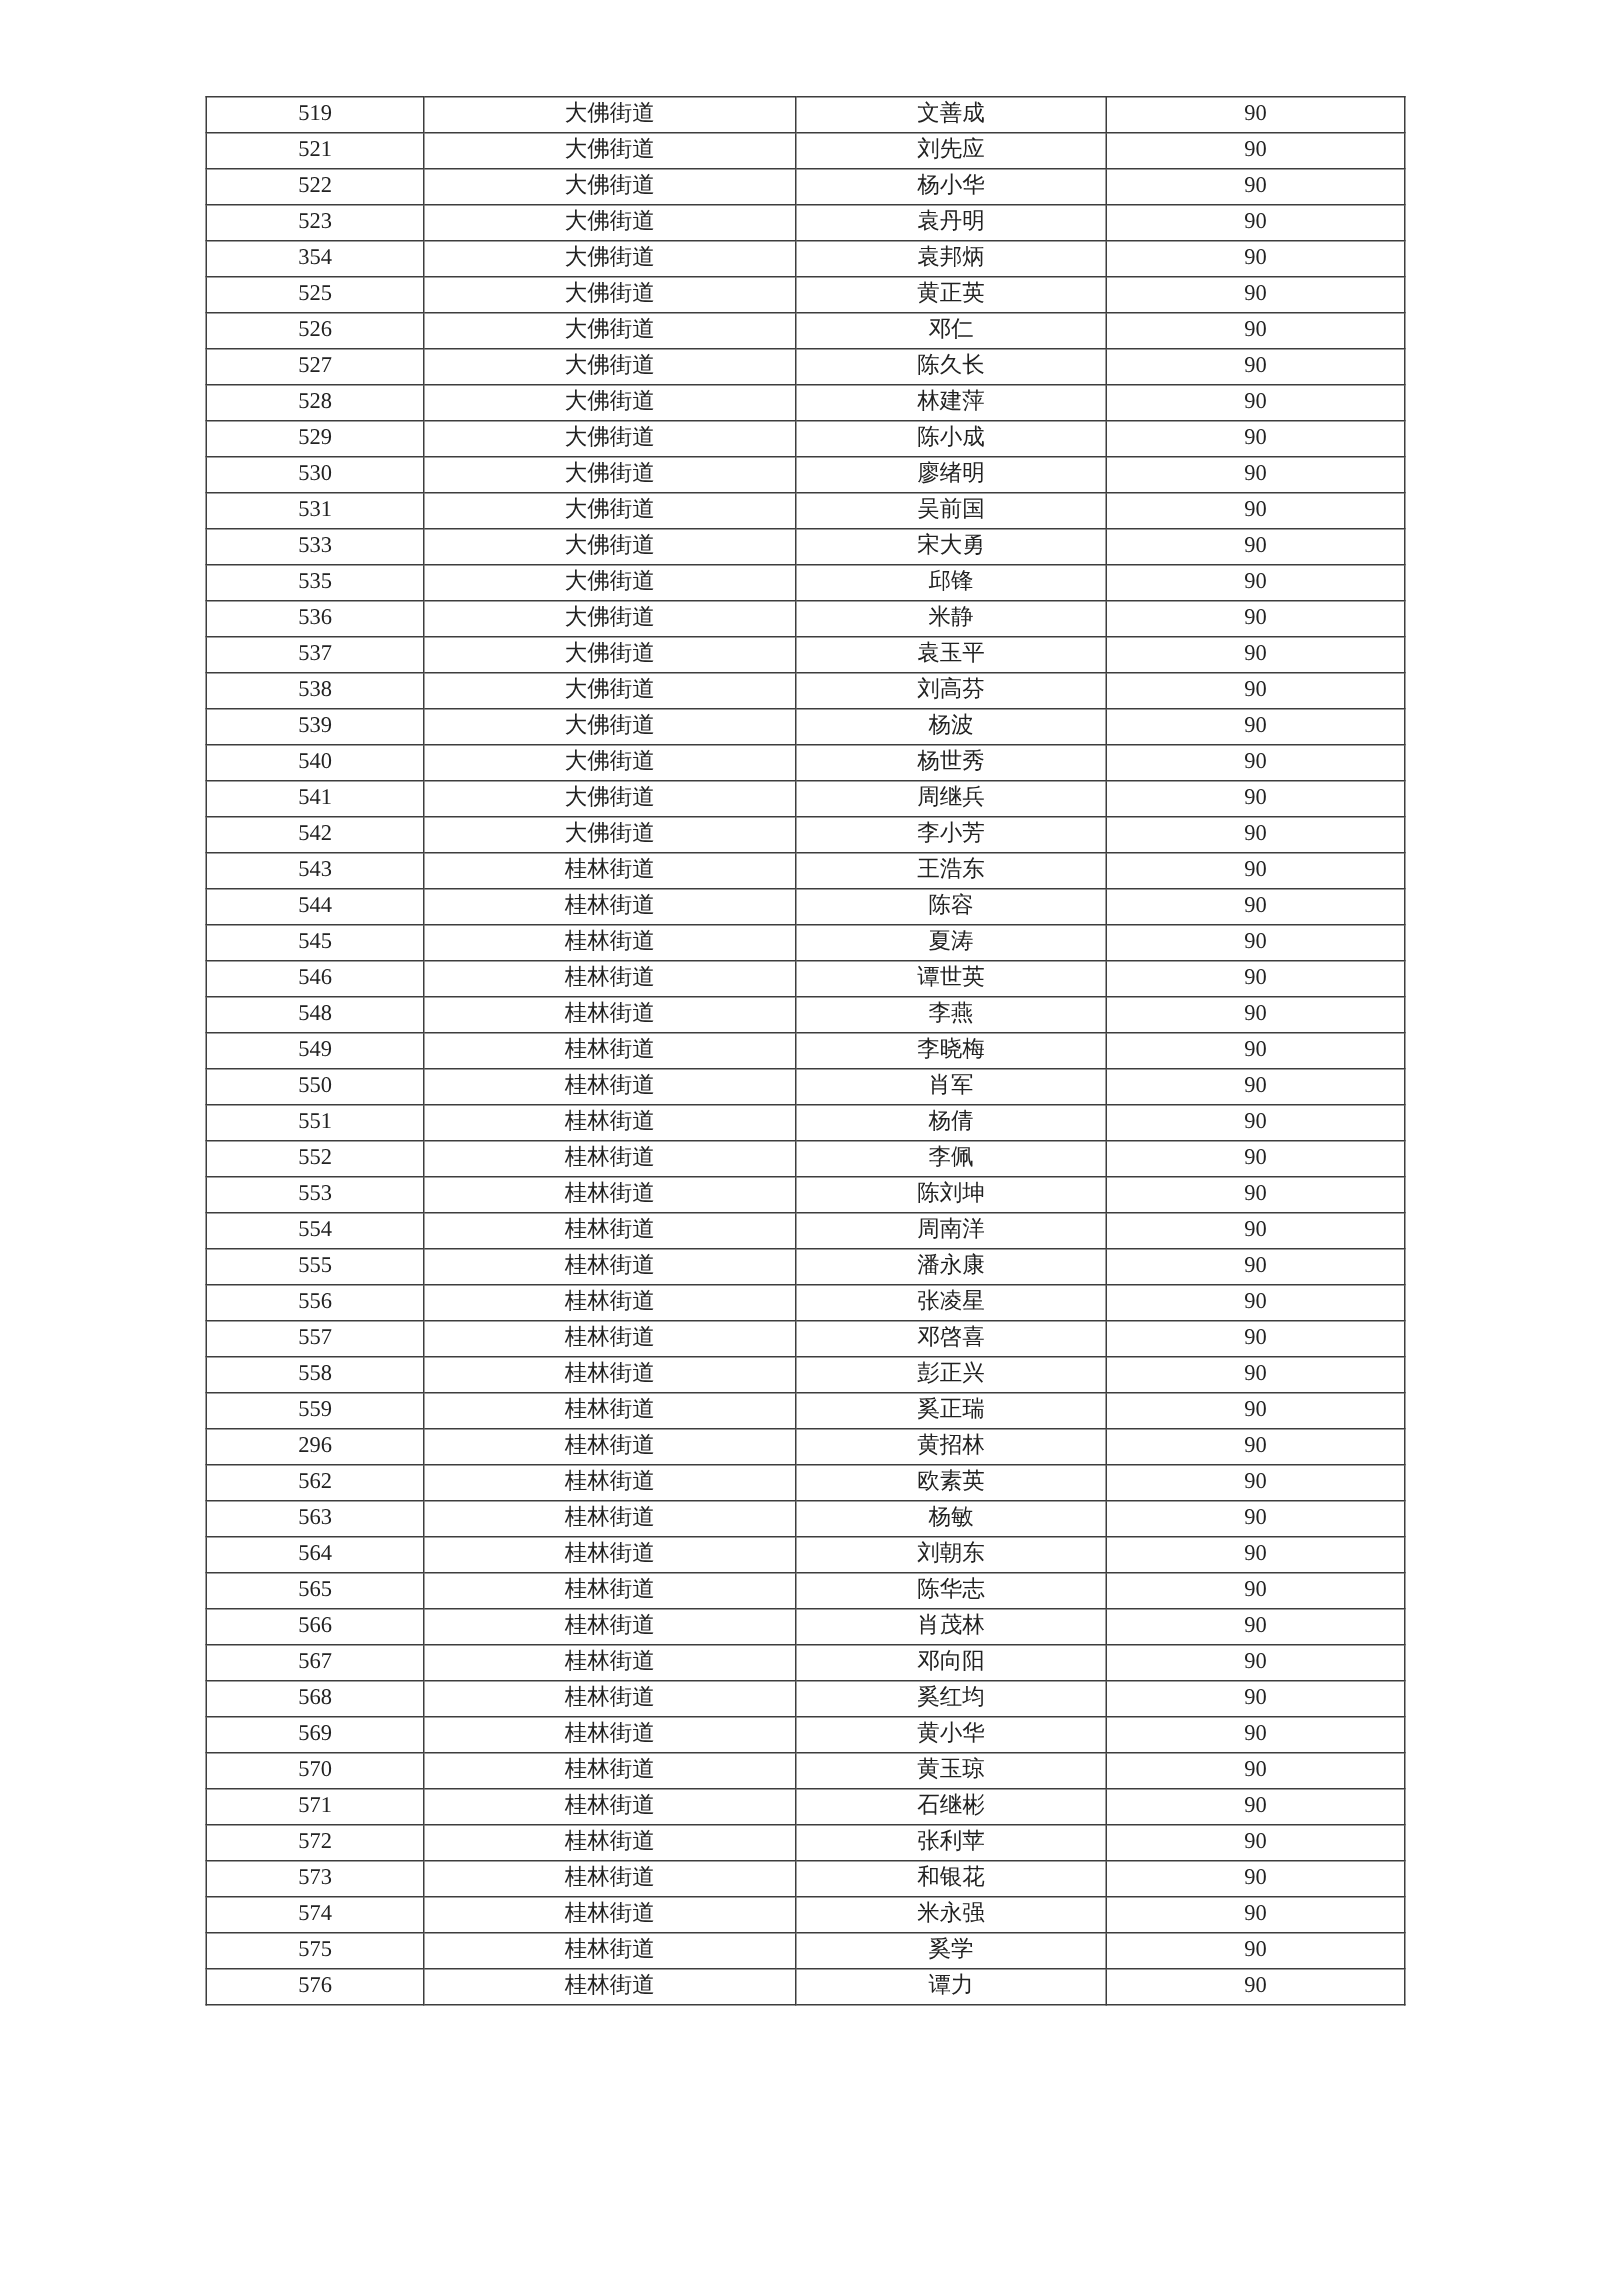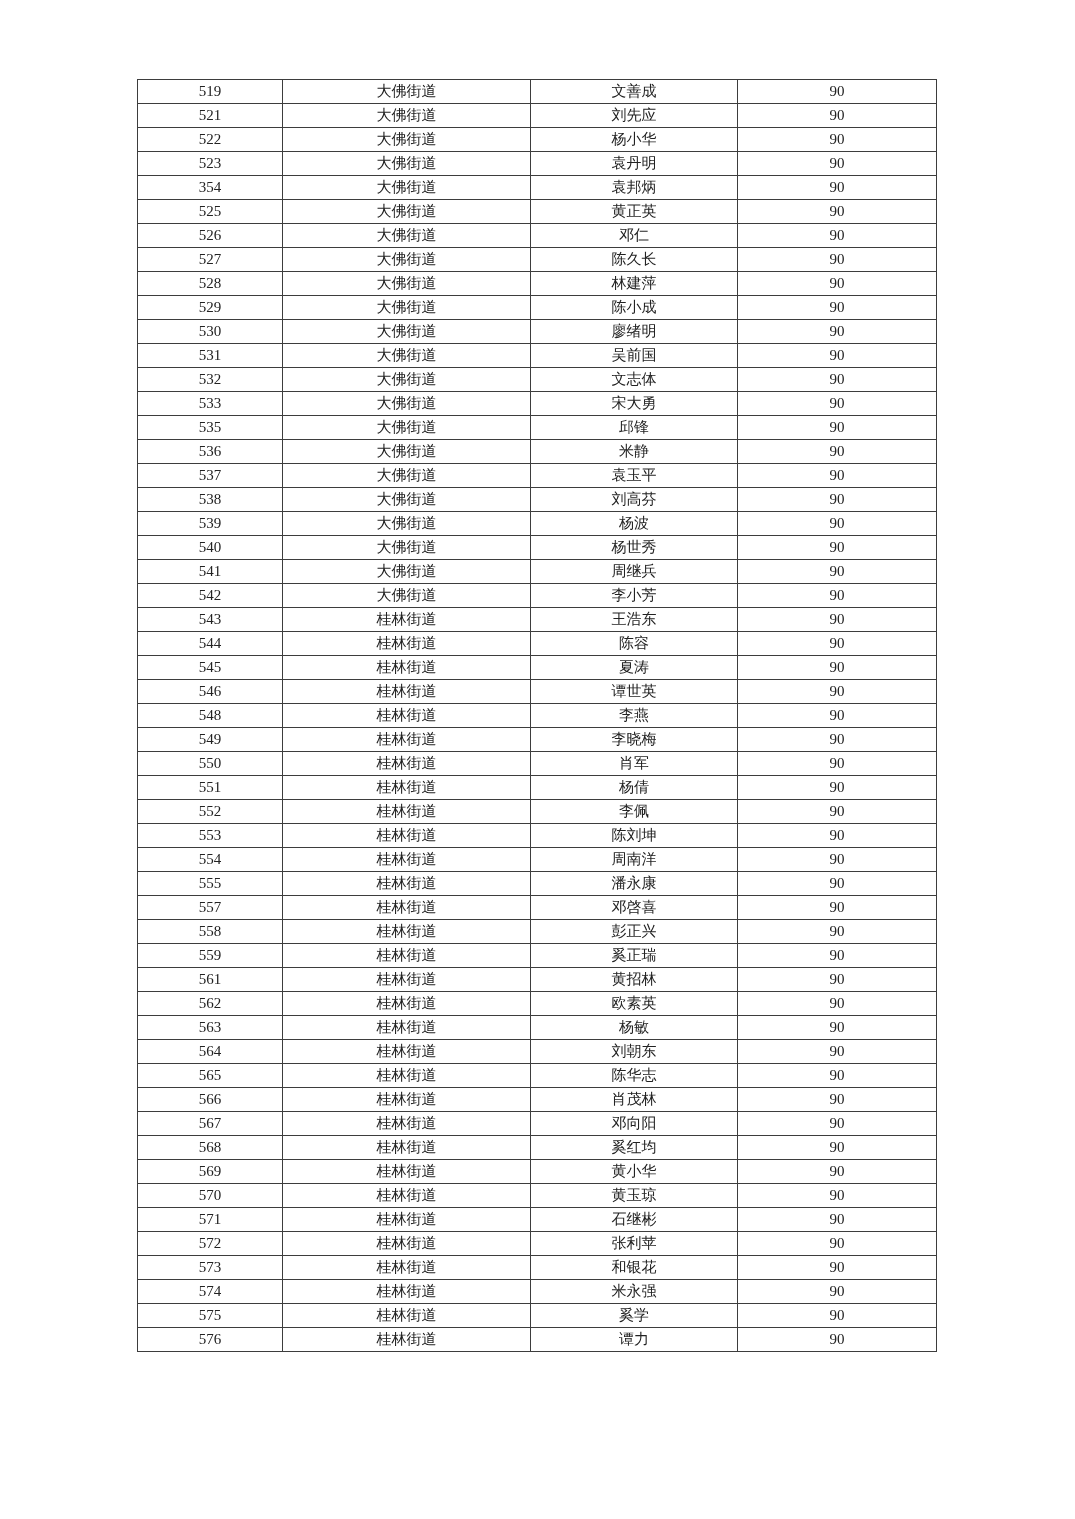--- a/index.html
+++ b/index.html
@@ -14,21 +14,21 @@
     font-family: "Liberation Serif", "DejaVu Serif", serif;
   }
   .doc-page {
     position: absolute;
     inset: 0;
     background: #ffffff;
   }
   table.doc-table {
     position: absolute;
     left: 137px;
-    top: 79px;
+    top: 64px;
     width: 799px;
     border-collapse: collapse;
     table-layout: fixed;
   }
   table.doc-table td {
     border: 1px solid #3d3d3d;
     height: 23px;
     padding: 0 2px;
     text-align: center;
     vertical-align: middle;
@@ -117,26 +117,20 @@
           <td>廖绪明</td>
           <td>90</td>
         </tr>
         <tr>
           <td>531</td>
           <td>大佛街道</td>
           <td>吴前国</td>
           <td>90</td>
         </tr>
         <tr>
-          <td>532</td>
-          <td>大佛街道</td>
-          <td>文志体</td>
-          <td>90</td>
-        </tr>
-        <tr>
           <td>533</td>
           <td>大佛街道</td>
           <td>宋大勇</td>
           <td>90</td>
         </tr>
         <tr>
           <td>535</td>
           <td>大佛街道</td>
           <td>邱锋</td>
           <td>90</td>
@@ -249,39 +243,45 @@
           <td>周南洋</td>
           <td>90</td>
         </tr>
         <tr>
           <td>555</td>
           <td>桂林街道</td>
           <td>潘永康</td>
           <td>90</td>
         </tr>
         <tr>
+          <td>556</td>
+          <td>桂林街道</td>
+          <td>张凌星</td>
+          <td>90</td>
+        </tr>
+        <tr>
           <td>557</td>
           <td>桂林街道</td>
           <td>邓啓喜</td>
           <td>90</td>
         </tr>
         <tr>
           <td>558</td>
           <td>桂林街道</td>
           <td>彭正兴</td>
           <td>90</td>
         </tr>
         <tr>
           <td>559</td>
           <td>桂林街道</td>
           <td>奚正瑞</td>
           <td>90</td>
         </tr>
         <tr>
-          <td>561</td>
+          <td>296</td>
           <td>桂林街道</td>
           <td>黄招林</td>
           <td>90</td>
         </tr>
         <tr>
           <td>562</td>
           <td>桂林街道</td>
           <td>欧素英</td>
           <td>90</td>
         </tr>

